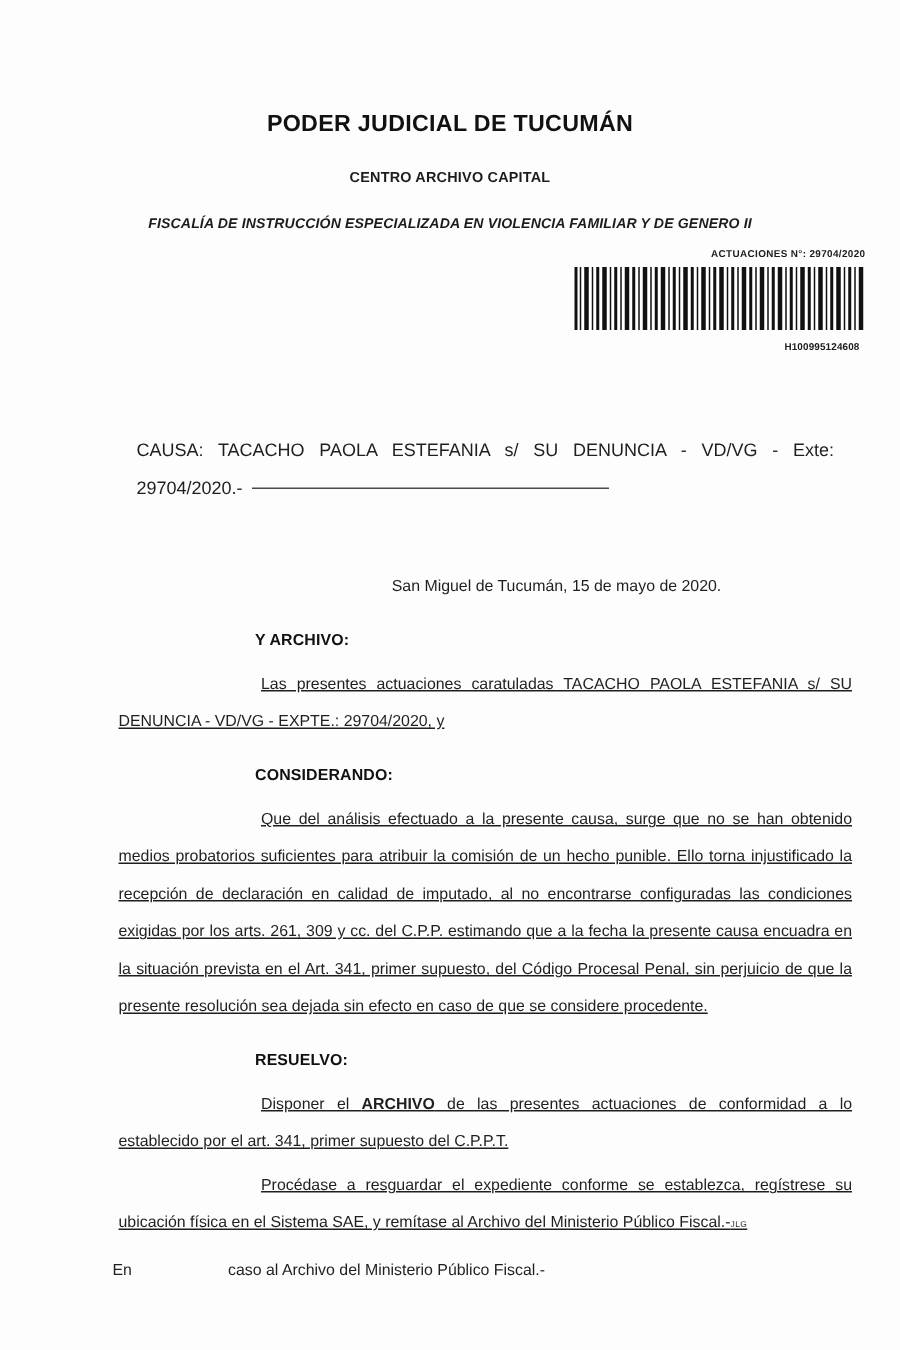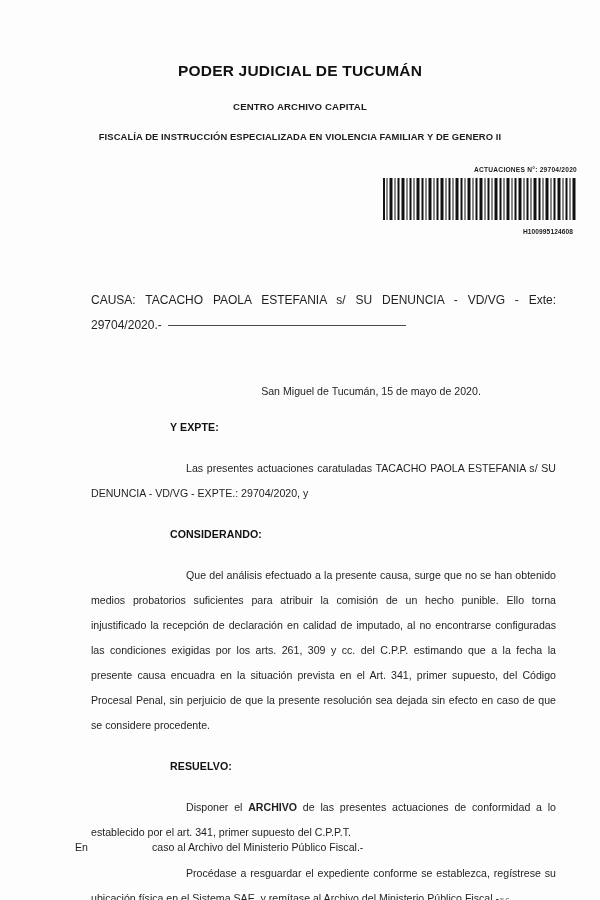--- a/index.html
+++ b/index.html
@@ -28,35 +28,36 @@
   
   .header {
     text-align: center;
     padding-top: 62px;
   }
   .org-title {
     font-size: 15.5px;
     font-weight: bold;
     letter-spacing: 0.2px;
     color: #111;
-    margin: 0;
+    margin: 12px;
   }
   .org-sub1 {
     font-size: 9.6px;
     font-weight: bold;
     letter-spacing: 0.15px;
     color: #1c1c1c;
     margin: 21px 0 0 0;
   }
   .org-sub2 {
     font-size: 9.4px;
     font-weight: bold;
     letter-spacing: 0.1px;
     color: #1c1c1c;
     margin: 19px 0 0 0;
+    font-style: italic;
   }
 
   
   .barcode-block {
     position: absolute;
     top: 166px;
     right: 23px;
     width: 210px;
     text-align: right;
   }
@@ -88,22 +89,23 @@
     position: absolute;
     top: 272px;
     left: 75px;
     width: 497px;
   }
   p.just {
     text-align: justify;
     text-justify: inter-word;
     font-size: 10.6px;
     line-height: 25px;
-    margin: 16px;
-    color: #1f1f1f;
+    margin: 4px;
+    color: #1f1f1f;
+    text-decoration: underline;
   }
 
   .causa-line {
     text-align: justify;
     font-size: 12px;
     line-height: 25px;
     margin: 16px;
     color: #1f1f1f;
   }
   .causa-line::after {
@@ -237,21 +239,21 @@
     </svg>
     <div class="barcode-code">H100995124608</div>
   </div>
 
   <div class="body-area">
 
     <p class="causa-line"><span>CAUSA: TACACHO PAOLA ESTEFANIA s/ SU DENUNCIA - VD/VG - Exte: 29704/2020.-</span><span class="rule-inline"></span></p>
 
     <p class="date-line">San Miguel de Tucumán, 15 de mayo de 2020.</p>
 
-    <p class="section-head">Y EXPTE:</p>
+    <p class="section-head">Y ARCHIVO:</p>
 
     <p class="just para"><span class="lead"></span><span>Las presentes actuaciones caratuladas TACACHO PAOLA ESTEFANIA s/ SU DENUNCIA - VD/VG - EXPTE.: 29704/2020, y</span></p>
 
     <p class="section-head">CONSIDERANDO:</p>
 
     <p class="just para"><span class="lead"></span><span>Que del análisis efectuado a la presente causa, surge que no se han obtenido medios probatorios suficientes para atribuir la comisión de un hecho punible. Ello torna injustificado la recepción de declaración en calidad de imputado, al no encontrarse configuradas las condiciones exigidas por los arts. 261, 309 y cc. del C.P.P. estimando que a la fecha la presente causa encuadra en la situación prevista en el Art. 341, primer supuesto, del Código Procesal Penal, sin perjuicio de que la presente resolución sea dejada sin efecto en caso de que se considere procedente.</span></p>
 
     <p class="section-head">RESUELVO:</p>
 
     <p class="just para"><span class="lead"></span><span>Disponer el </span><span class="bold-inline">ARCHIVO</span><span> de las presentes actuaciones de conformidad a lo establecido por el art. 341, primer supuesto del C.P.P.T.</span></p>

